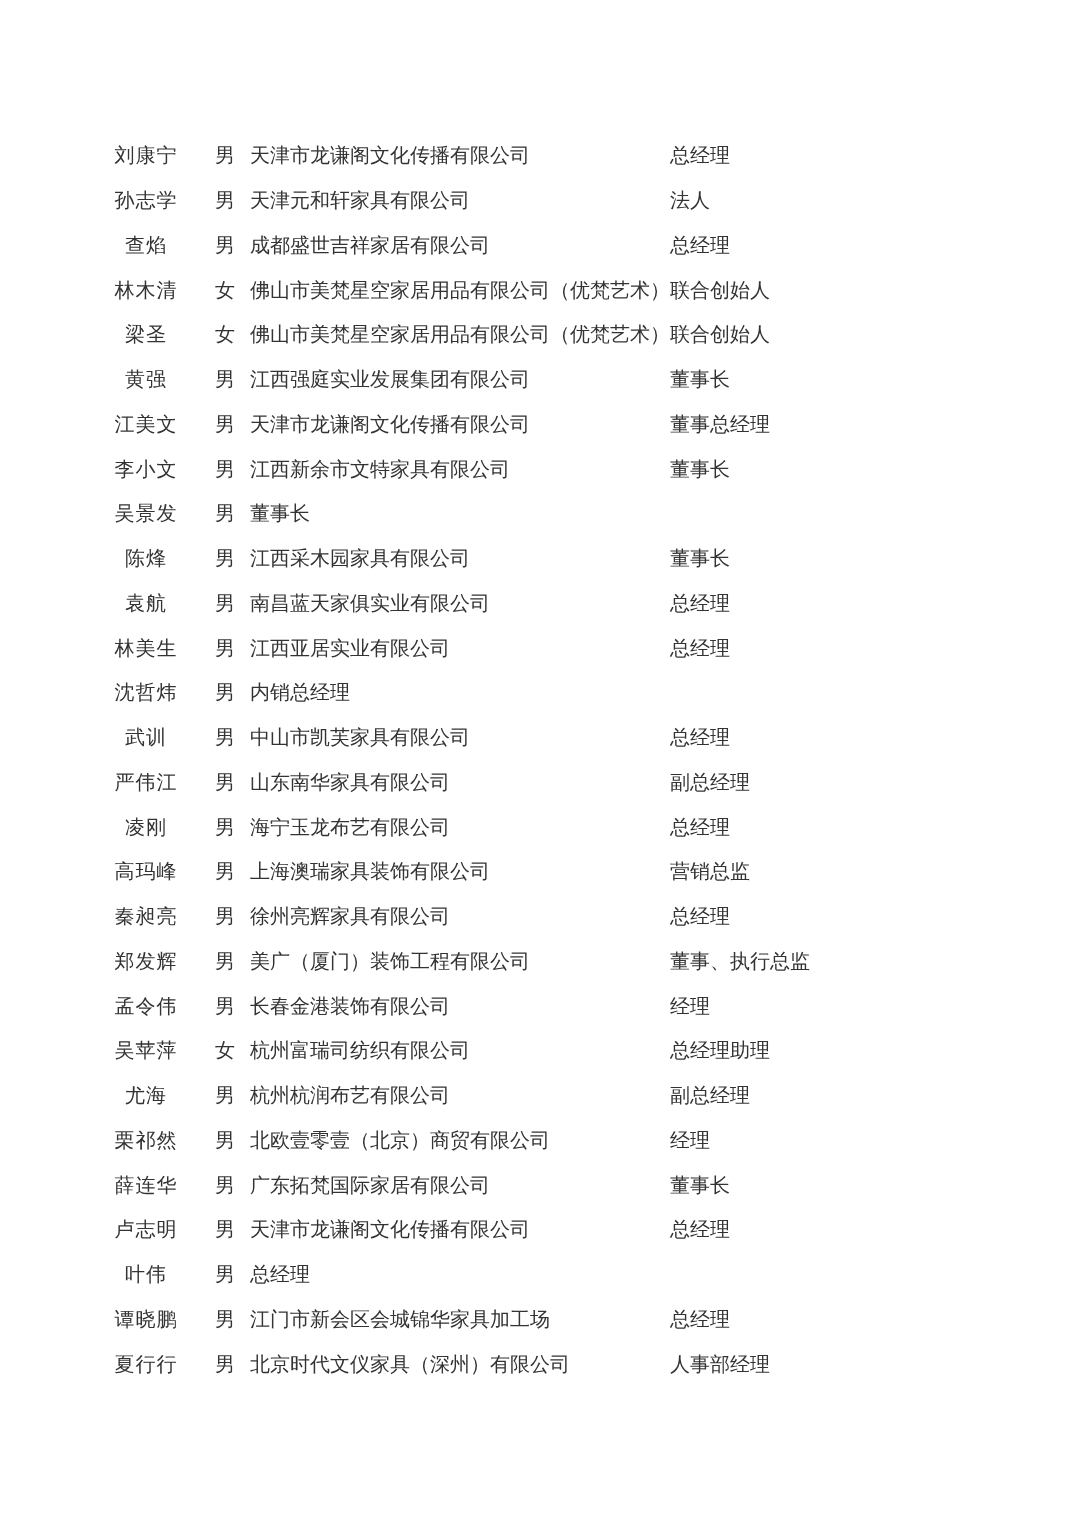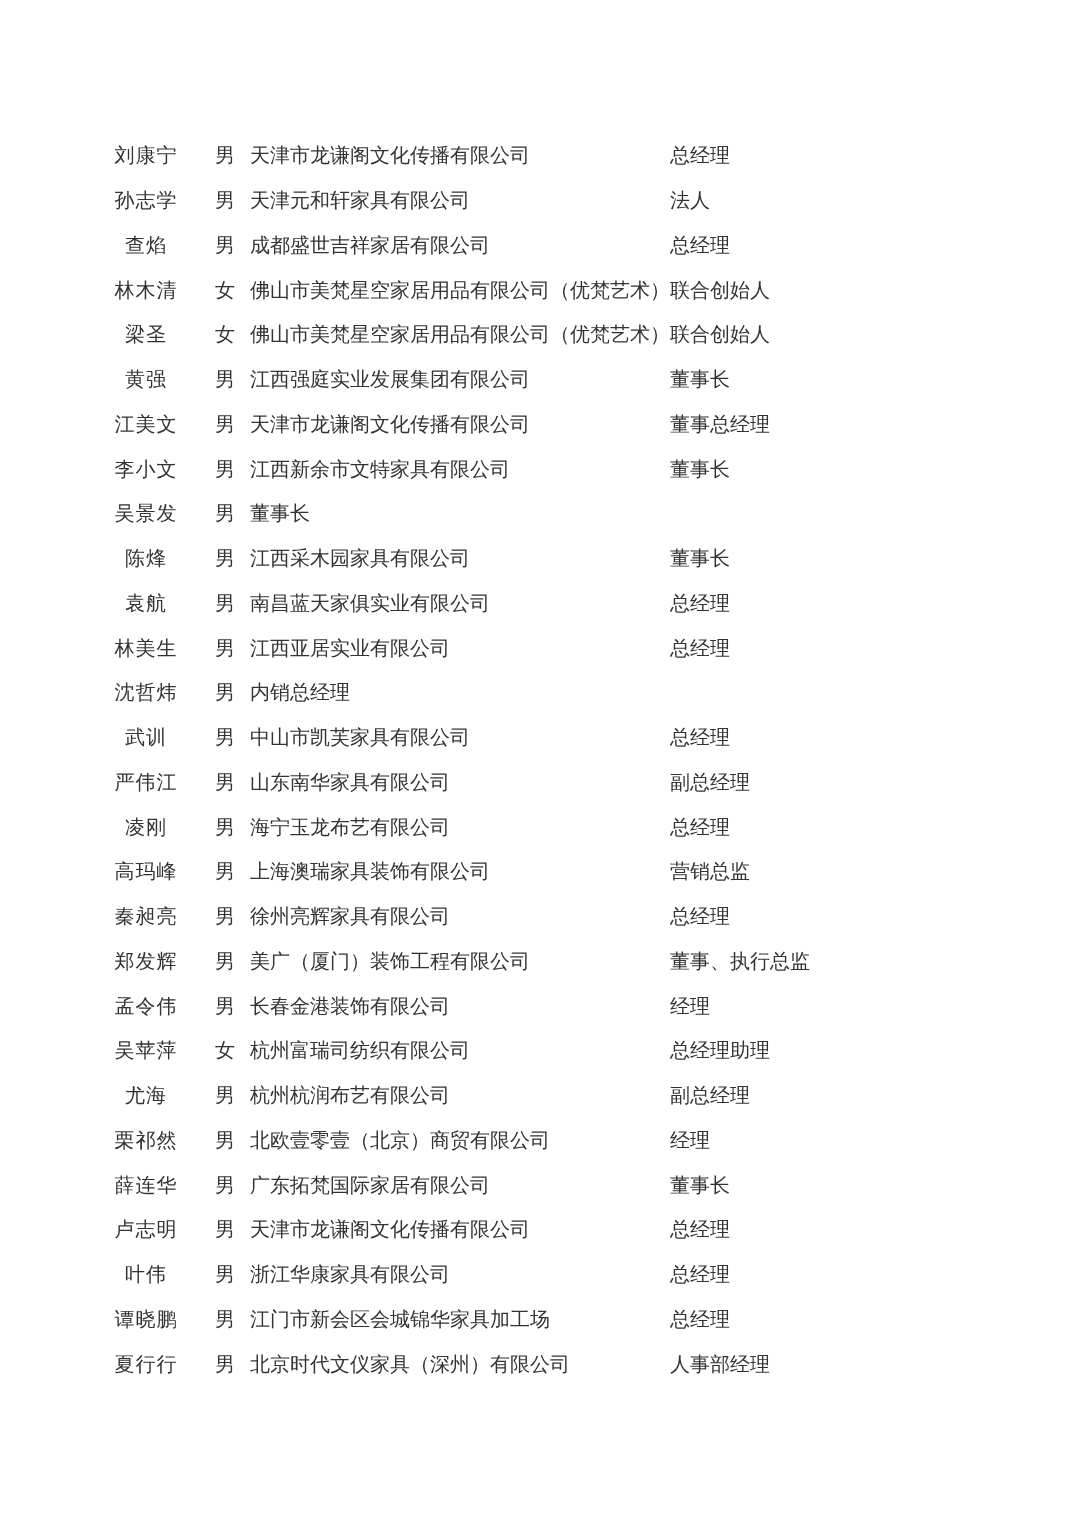--- a/index.html
+++ b/index.html
@@ -207,21 +207,20 @@
       </div>
       <div class="row">
         <div class="cell cell-name">卢志明</div>
         <div class="cell cell-gender">男</div>
         <div class="cell cell-company">天津市龙谦阁文化传播有限公司</div>
         <div class="cell cell-title">总经理</div>
       </div>
       <div class="row">
         <div class="cell cell-name">叶伟</div>
         <div class="cell cell-gender">男</div>
-        <div class="cell cell-company">浙江华康家具有限公司</div>
         <div class="cell cell-title">总经理</div>
       </div>
       <div class="row">
         <div class="cell cell-name">谭晓鹏</div>
         <div class="cell cell-gender">男</div>
         <div class="cell cell-company">江门市新会区会城锦华家具加工场</div>
         <div class="cell cell-title">总经理</div>
       </div>
       <div class="row">
         <div class="cell cell-name">夏行行</div>

